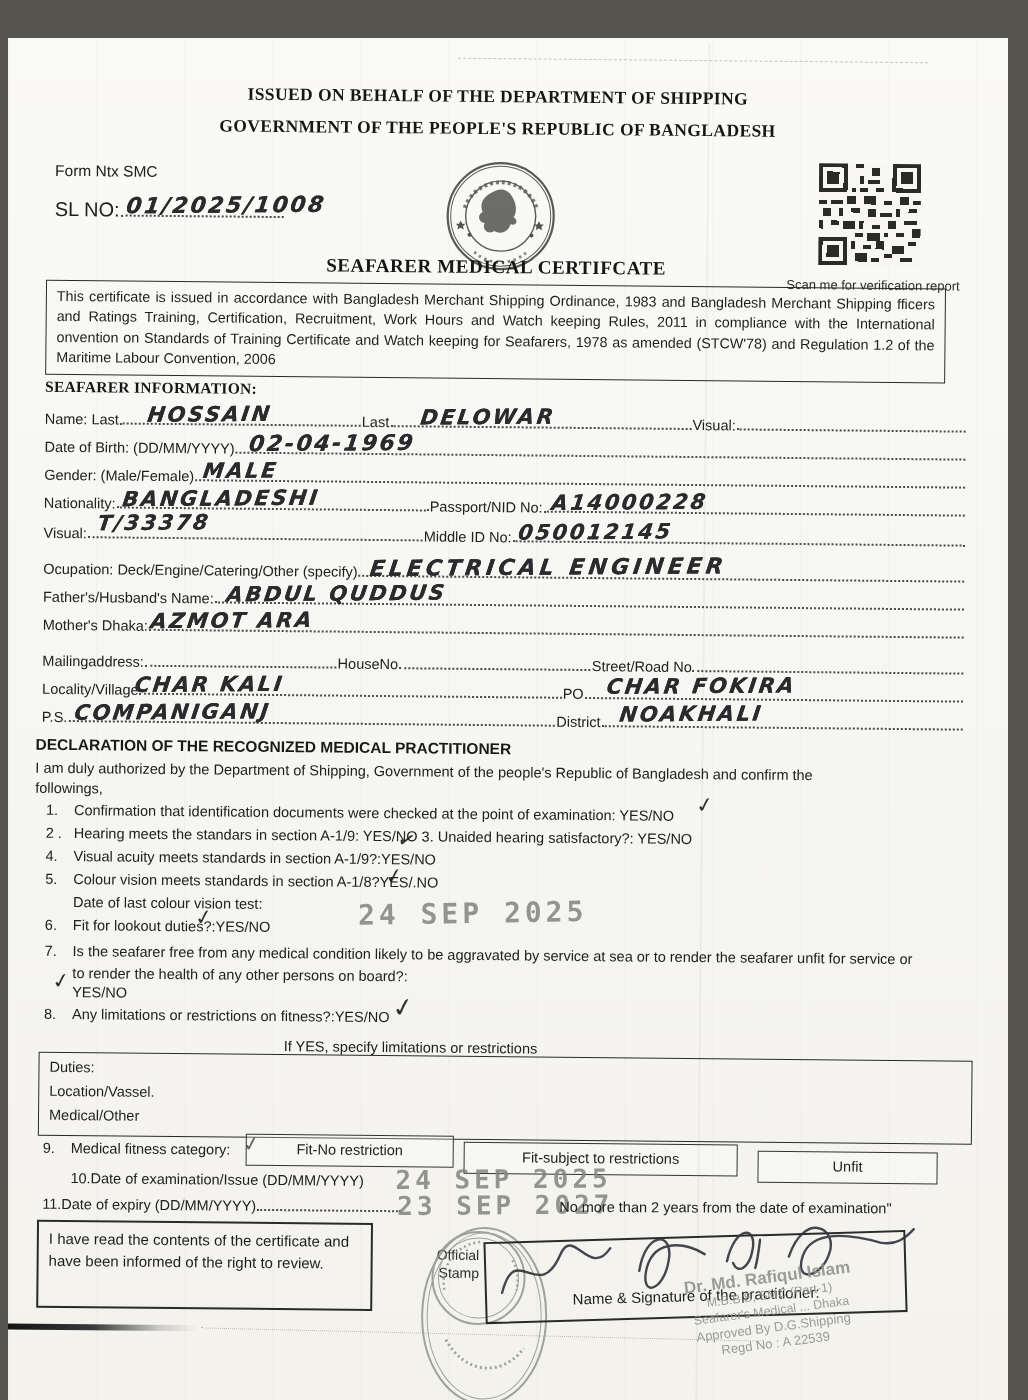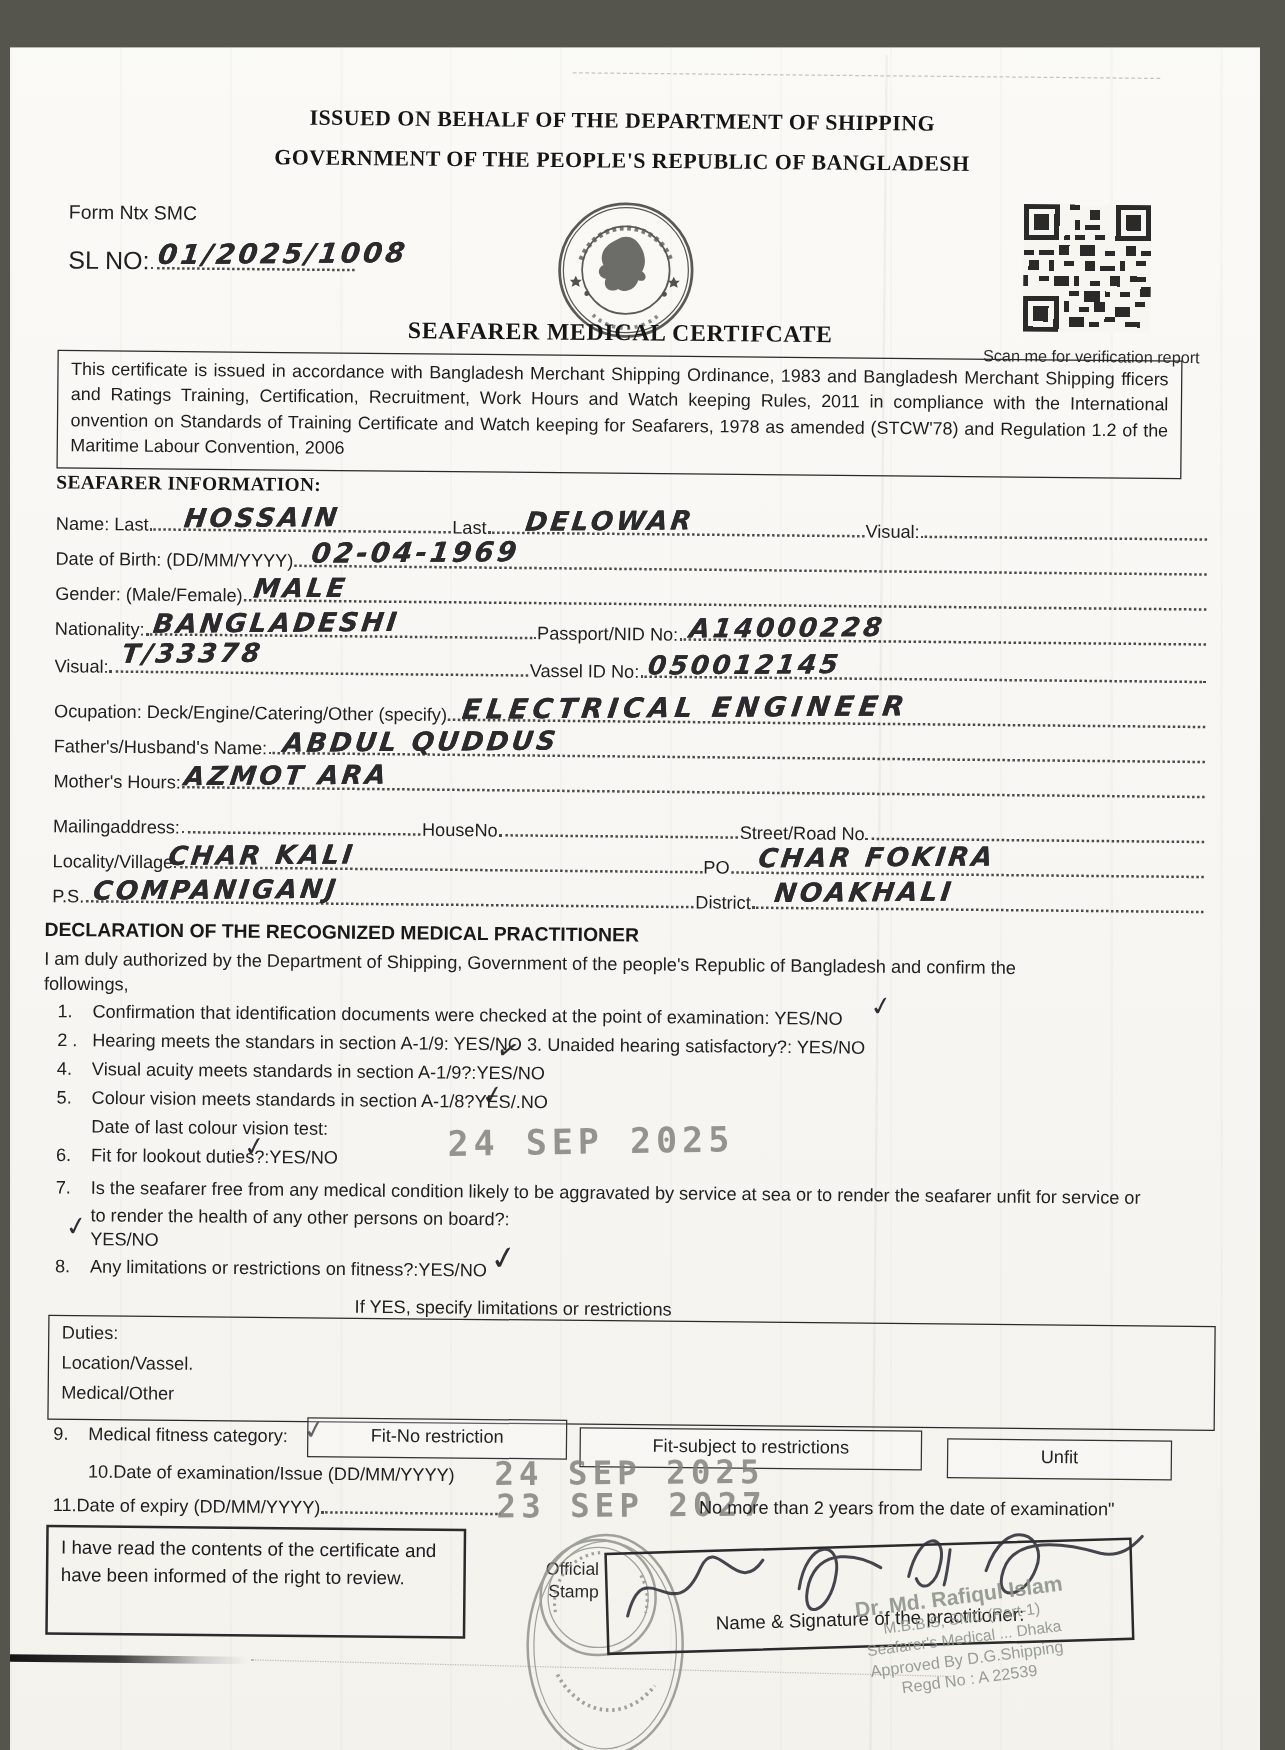--- a/index.html
+++ b/index.html
@@ -171,42 +171,42 @@
     <span class="dotfill" style="flex:1.35">
       <span class="hw" style="left:8px;">A14000228</span>
     </span>
   </div>
 
   <div class="abs row" style="left:40px;top:484px;width:922px;">
     <span class="lbl">Visual:</span>
     <span class="dotfill" style="flex:1">
       <span class="hw" style="left:10px;bottom:2px;">T/33378</span>
     </span>
-    <span class="lbl">Vassel ID No:</span>
+    <span class="lbl">Middle ID No:</span>
     <span class="dotfill" style="flex:1.35">
       <span class="hw" style="left:6px;">050012145</span>
     </span>
   </div>
 
   <div class="abs row" style="left:40px;top:520px;width:922px;">
     <span class="lbl">Ocupation: Deck/Engine/Catering/Other (specify)</span>
     <span class="dotfill">
       <span class="hw" style="left:12px;font-size:22px;letter-spacing:4px;">ELECTRICAL ENGINEER</span>
     </span>
   </div>
 
   <div class="abs row" style="left:40px;top:548px;width:922px;">
     <span class="lbl">Father's/Husband's Name:</span>
     <span class="dotfill">
       <span class="hw" style="left:12px;">ABDUL QUDDUS</span>
     </span>
   </div>
 
   <div class="abs row" style="left:40px;top:576px;width:922px;">
-    <span class="lbl">Mother's Hours:</span>
+    <span class="lbl">Mother's Dhaka:</span>
     <span class="dotfill">
       <span class="hw" style="left:2px;">AZMOT ARA</span>
     </span>
   </div>
 
   <div class="abs row" style="left:40px;top:612px;width:922px;">
     <span class="lbl">Mailingaddress:</span>
     <span class="dotfill" style="flex:.85"></span>
     <span class="lbl">HouseNo</span>
     <span class="dotfill" style="flex:.85"></span>

